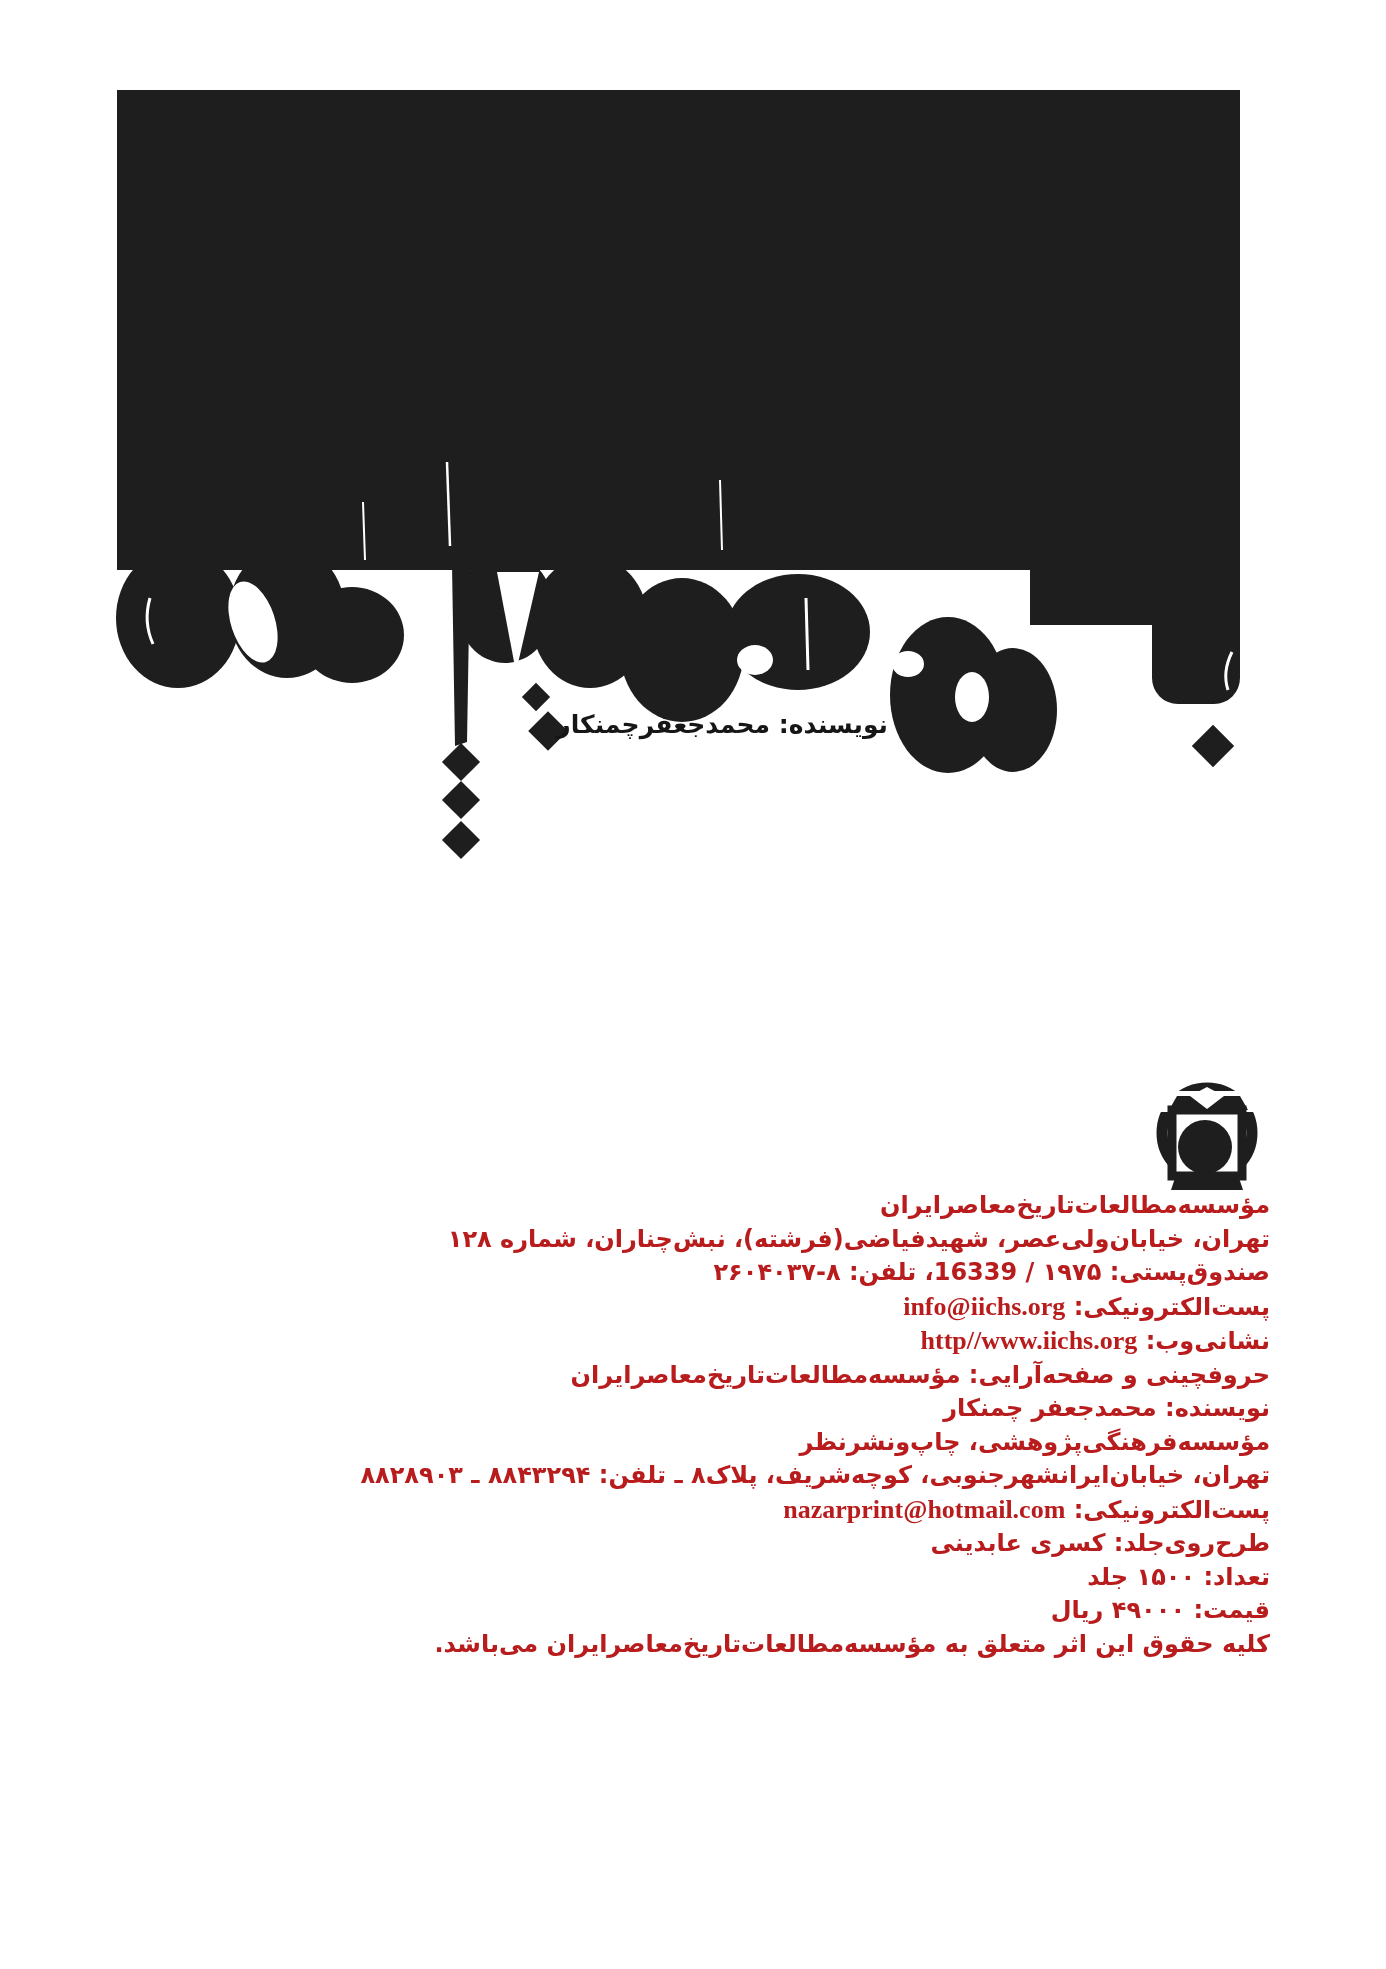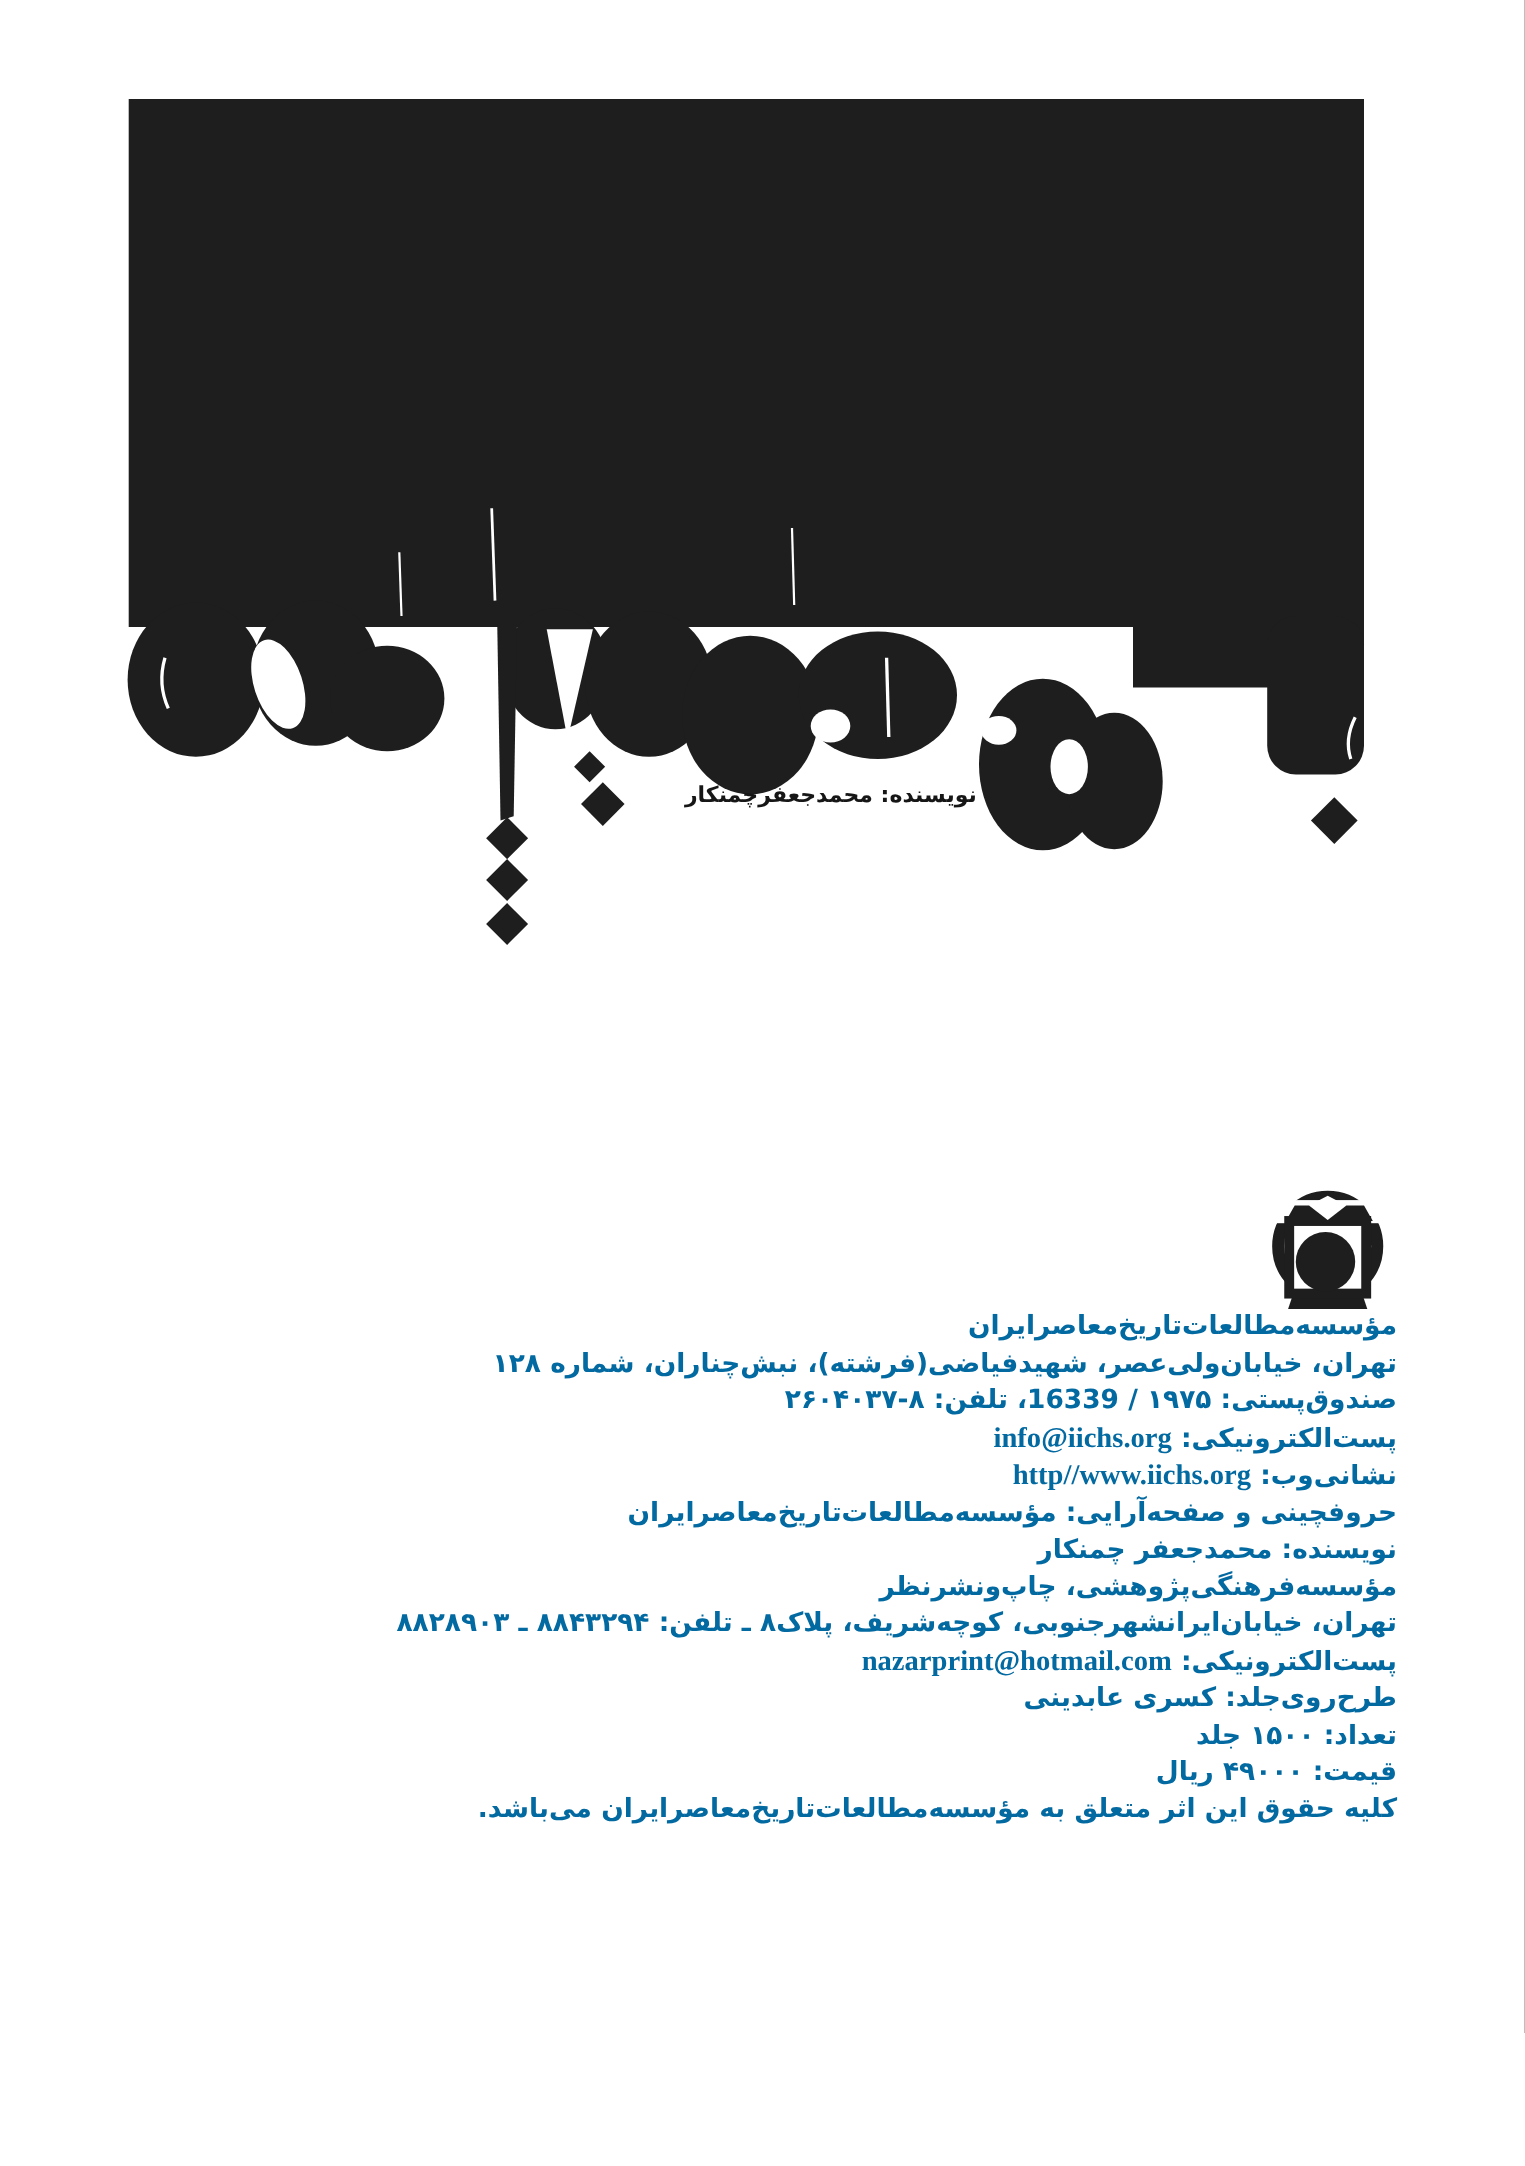--- a/index.html
+++ b/index.html
@@ -11,35 +11,35 @@
     overflow:hidden;
     font-family:"DejaVu Sans",sans-serif;
   }
   
   .art-svg{position:absolute;left:0;top:0;}
   .art-author{
     position:absolute;
     right:498px;top:710px;
     direction:rtl;
     white-space:nowrap;
-    font-size:20px;
+    font-size:25px;
     font-weight:bold;
     color:#161616;
     letter-spacing:-0.5px;
   }
   
   .logo-svg{position:absolute;left:1140px;top:1075px;}
   
   .colophon{
     position:absolute;
     right:116px;top:1189px;
     width:900px;
     direction:rtl;
     text-align:right;
-    color:#0369a1;
+    color:#b91c1c;
   }
   .colophon-line{
     font-size:24px;
     line-height:33.5px;
     font-weight:bold;
     white-space:nowrap;
   }
   .colophon-line .latin{
     font-family:"Liberation Serif",serif;
     font-weight:bold;

